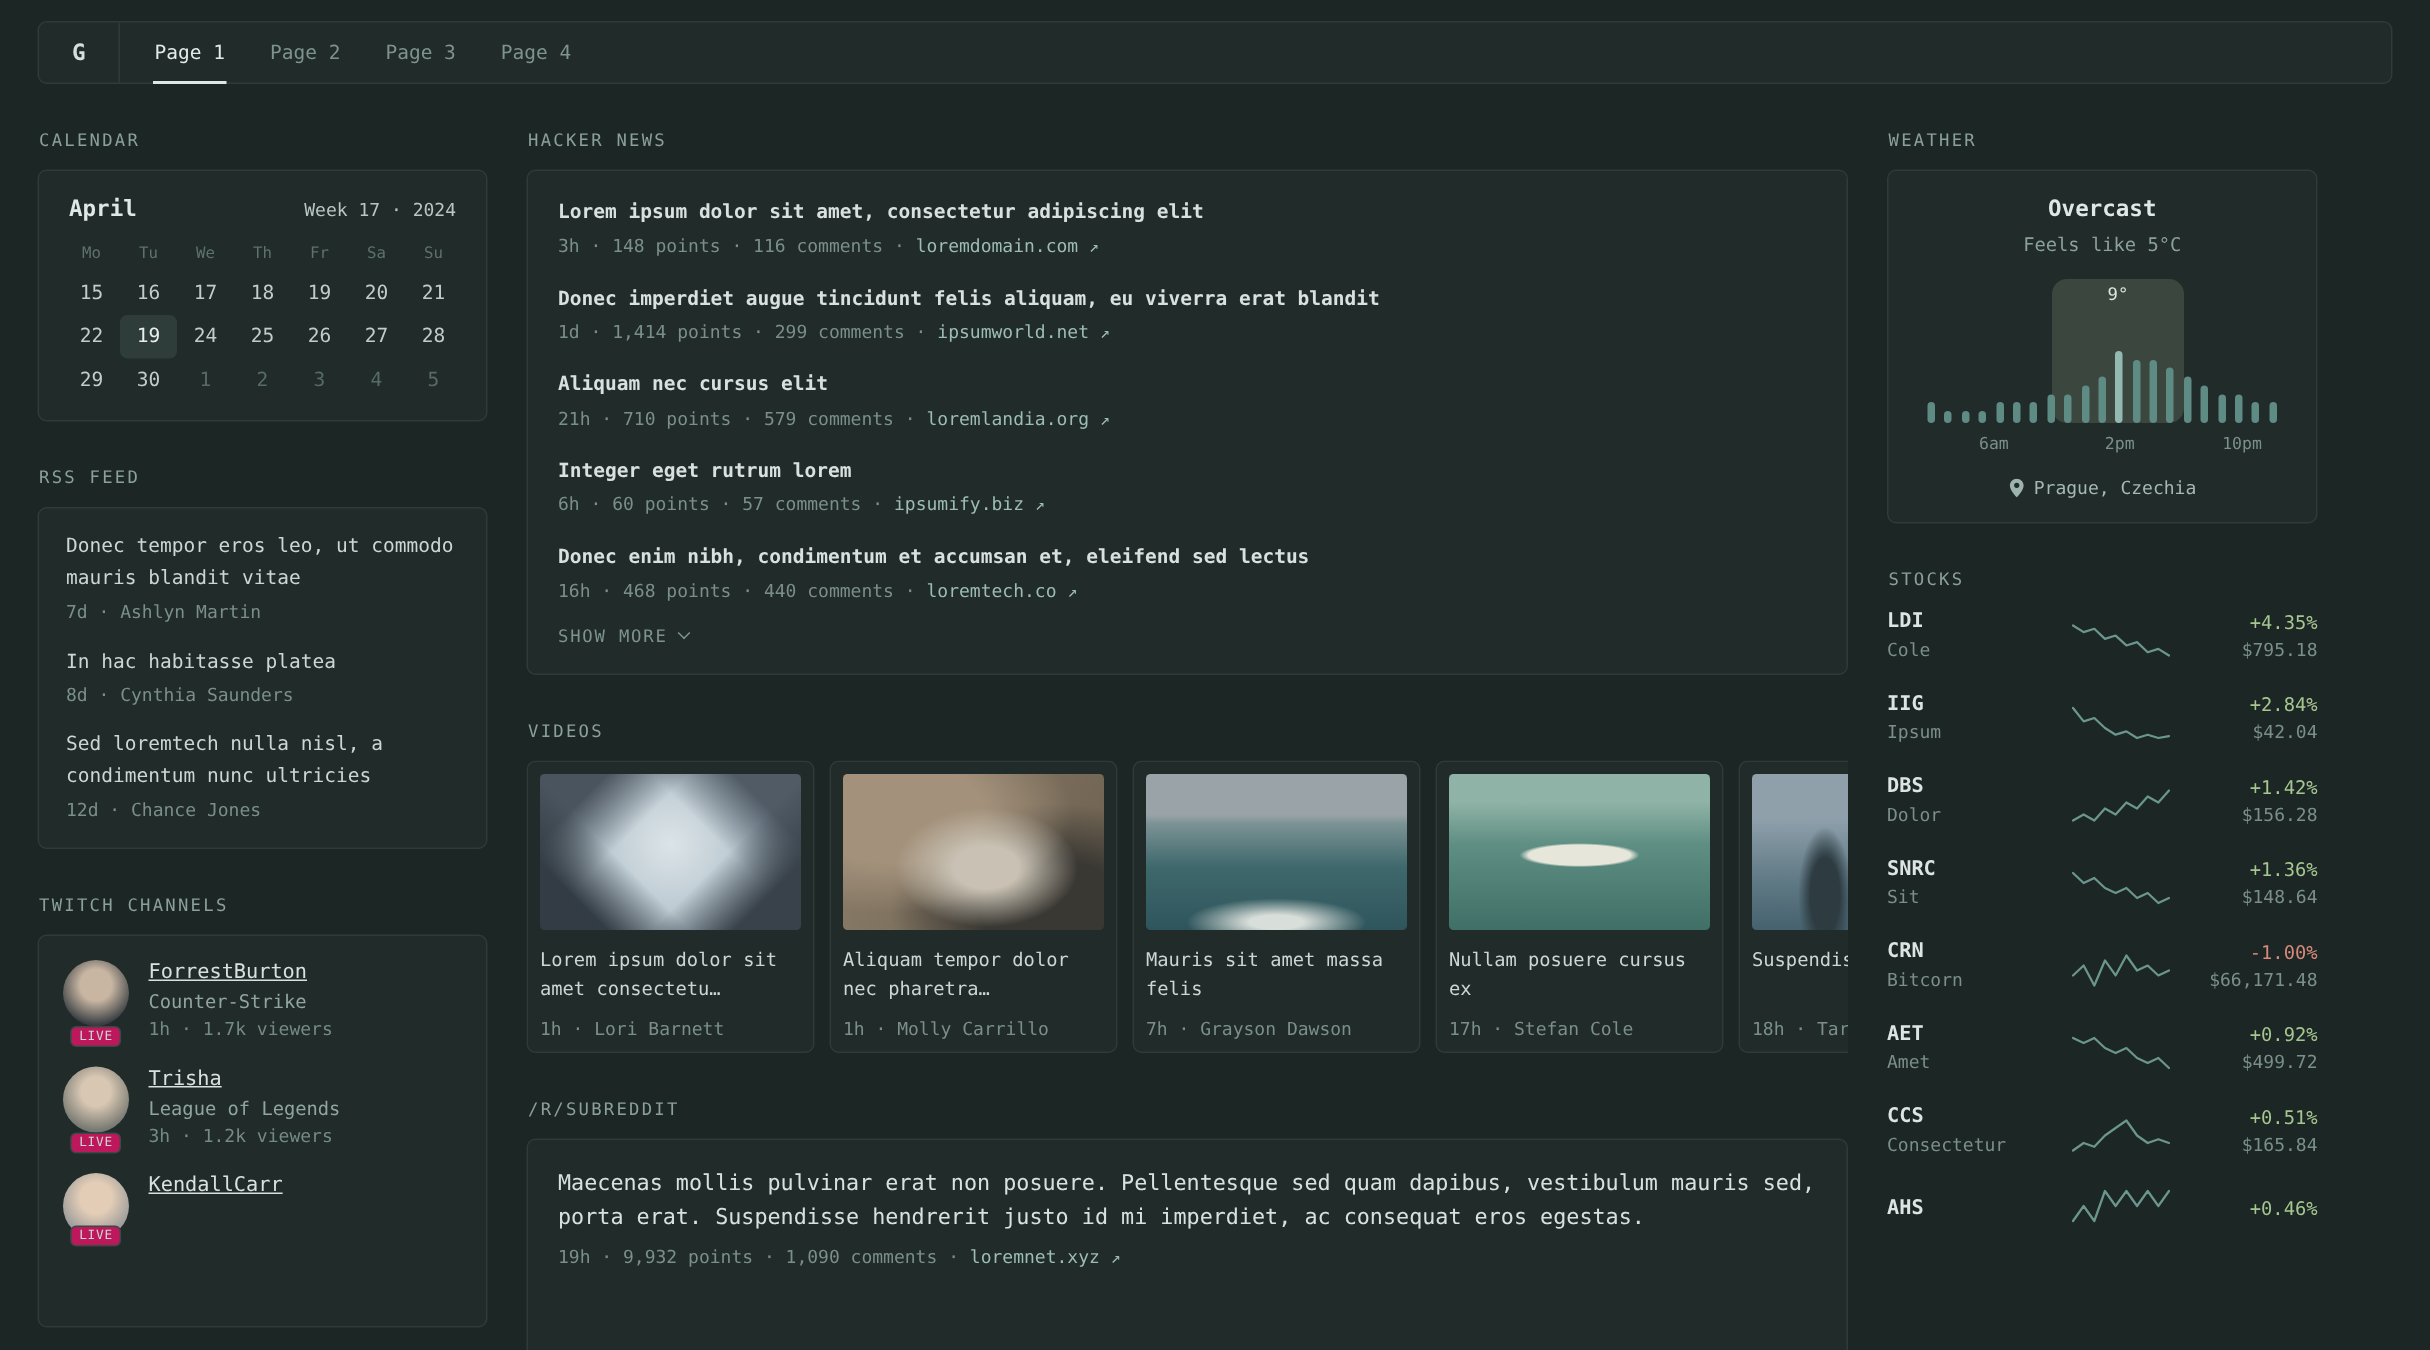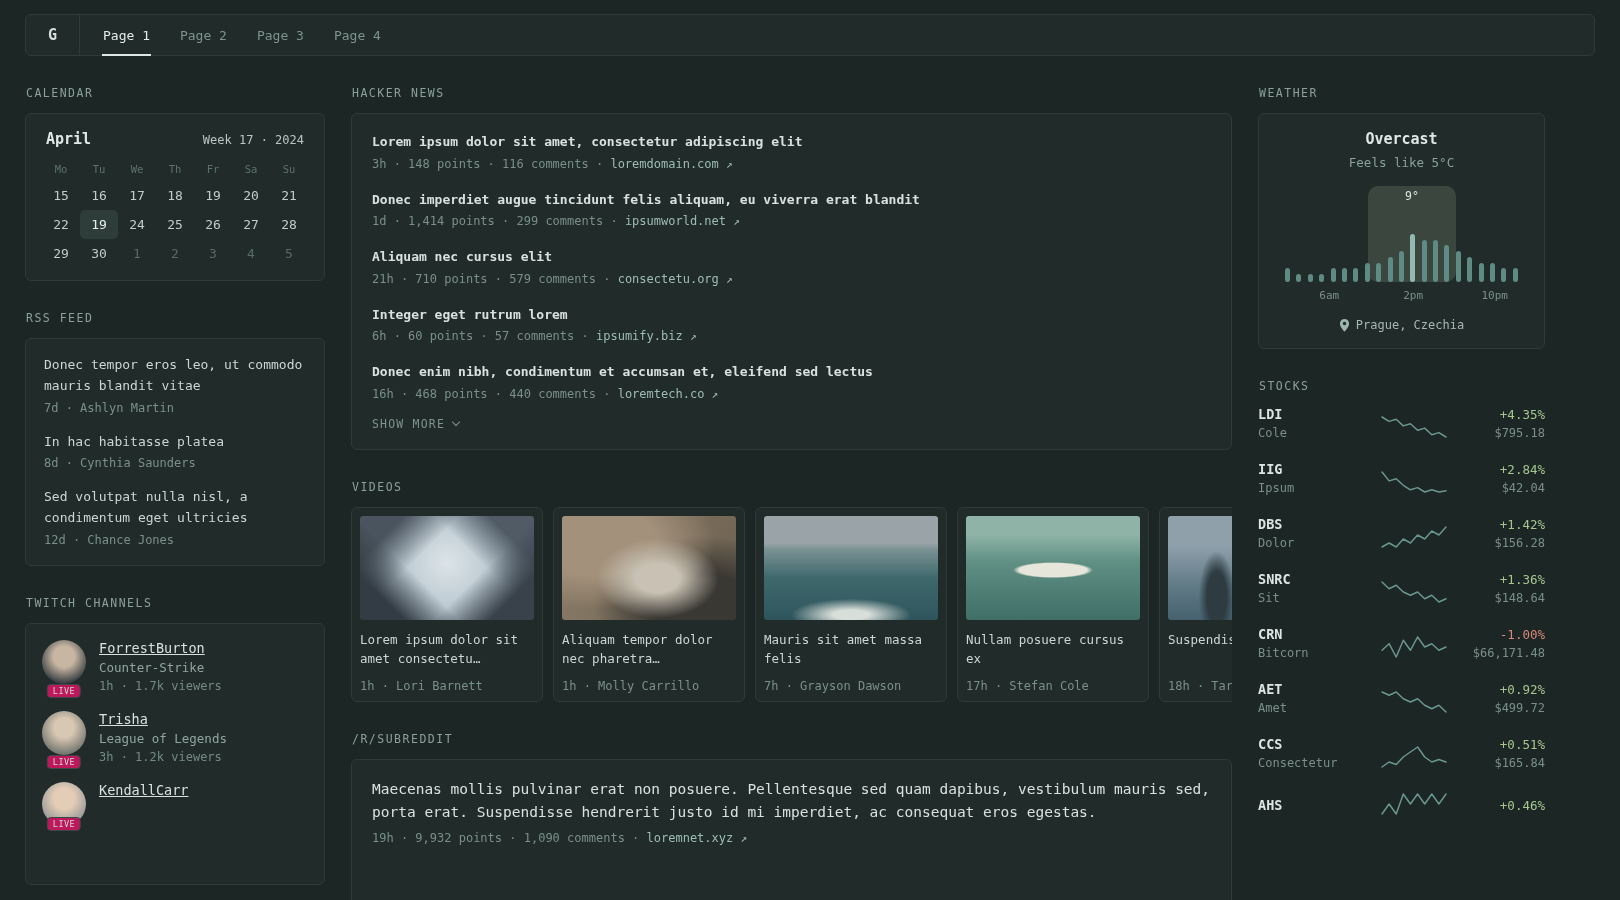--- a/index.html
+++ b/index.html
@@ -223,21 +223,21 @@
             <a class="rss-title">Donec tempor eros leo, ut commodo mauris blandit vitae</a>
             <div class="meta">7d · Ashlyn Martin</div>
           </article>
 
           <article class="rss-item">
             <a class="rss-title">In hac habitasse platea</a>
             <div class="meta">8d · Cynthia Saunders</div>
           </article>
 
           <article class="rss-item">
-            <a class="rss-title">Sed volutpat nulla nisl, a condimentum eget ultricies</a>
+            <a class="rss-title">Sed loremtech nulla nisl, a condimentum nunc ultricies</a>
             <div class="meta">12d · Chance Jones</div>
           </article>
 
       </div>
     </section>
 
     <section>
       <h2 class="widget-title">TWITCH CHANNELS</h2>
       <div class="card twitch-card">
 
@@ -301,21 +301,21 @@
             <div class="meta">
               <span>1d · 1,414 points · 299 comments ·</span>
               <a class="domain"><span>ipsumworld.net</span> <span class="ext">↗</span></a>
             </div>
           </article>
 
           <article class="hn-item">
             <a class="hn-title">Aliquam nec cursus elit</a>
             <div class="meta">
               <span>21h · 710 points · 579 comments ·</span>
-              <a class="domain"><span>consectetu.org</span> <span class="ext">↗</span></a>
+              <a class="domain"><span>loremlandia.org</span> <span class="ext">↗</span></a>
             </div>
           </article>
 
           <article class="hn-item">
             <a class="hn-title">Integer eget rutrum lorem</a>
             <div class="meta">
               <span>6h · 60 points · 57 comments ·</span>
               <a class="domain"><span>ipsumify.biz</span> <span class="ext">↗</span></a>
             </div>
           </article>

